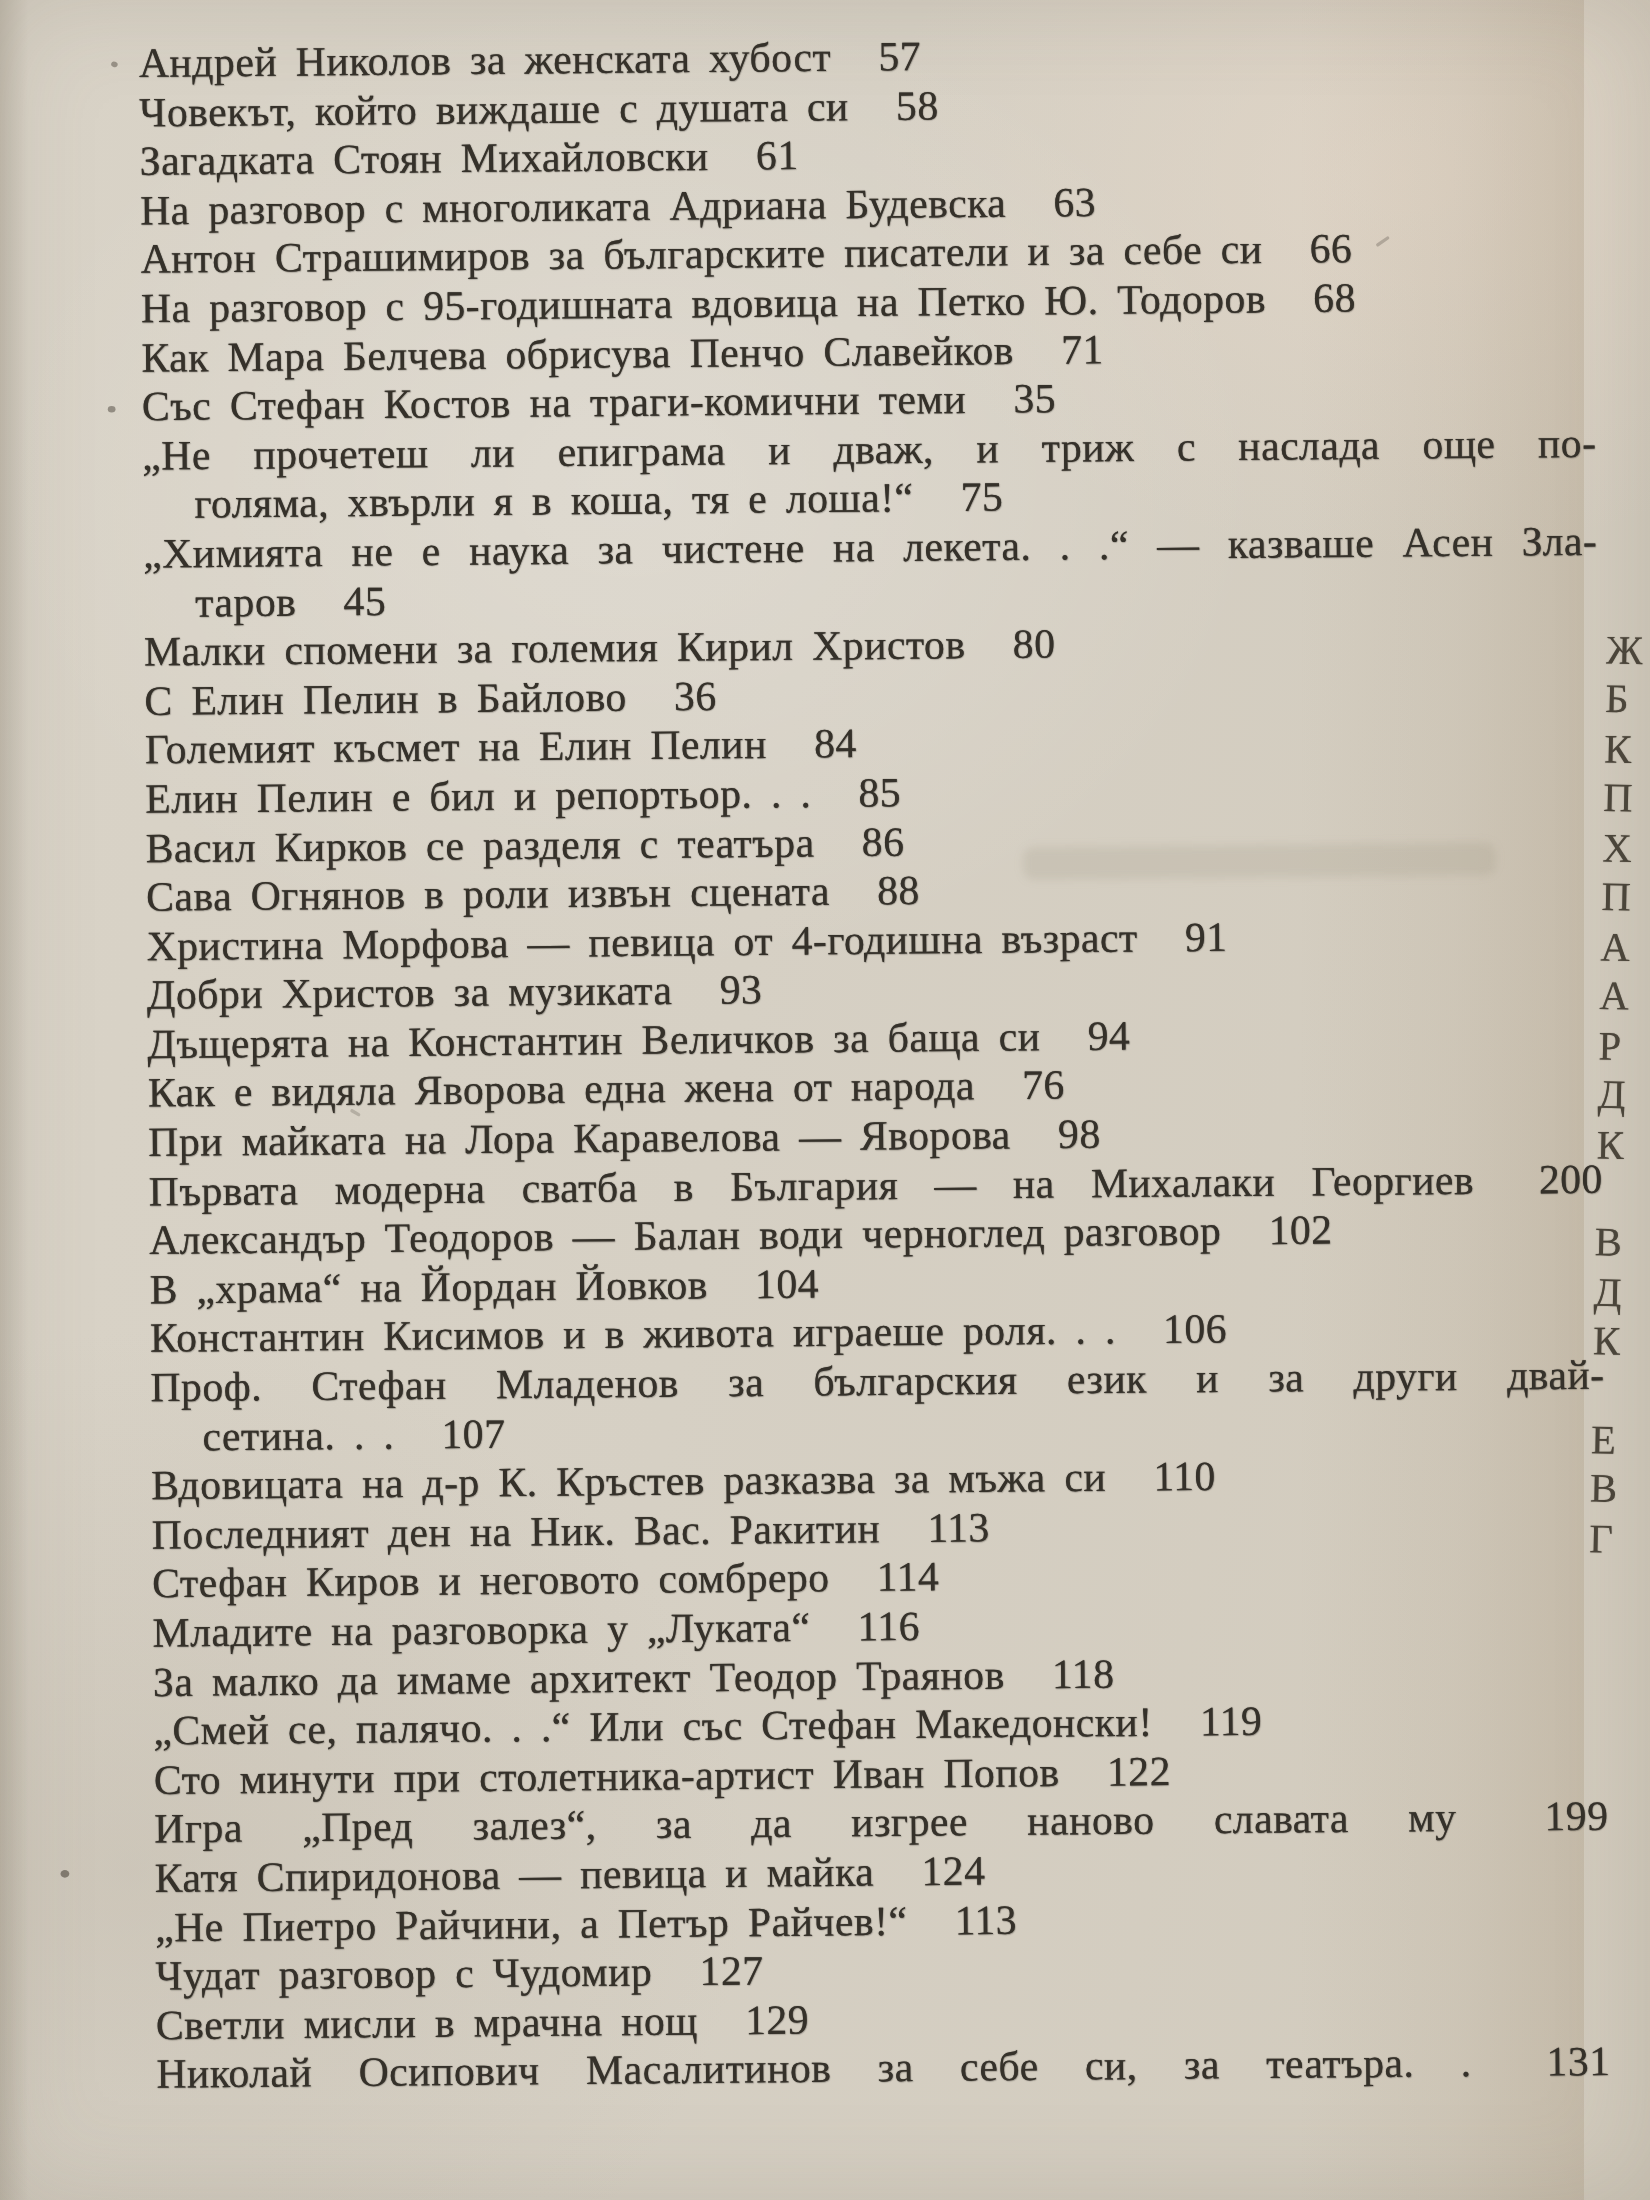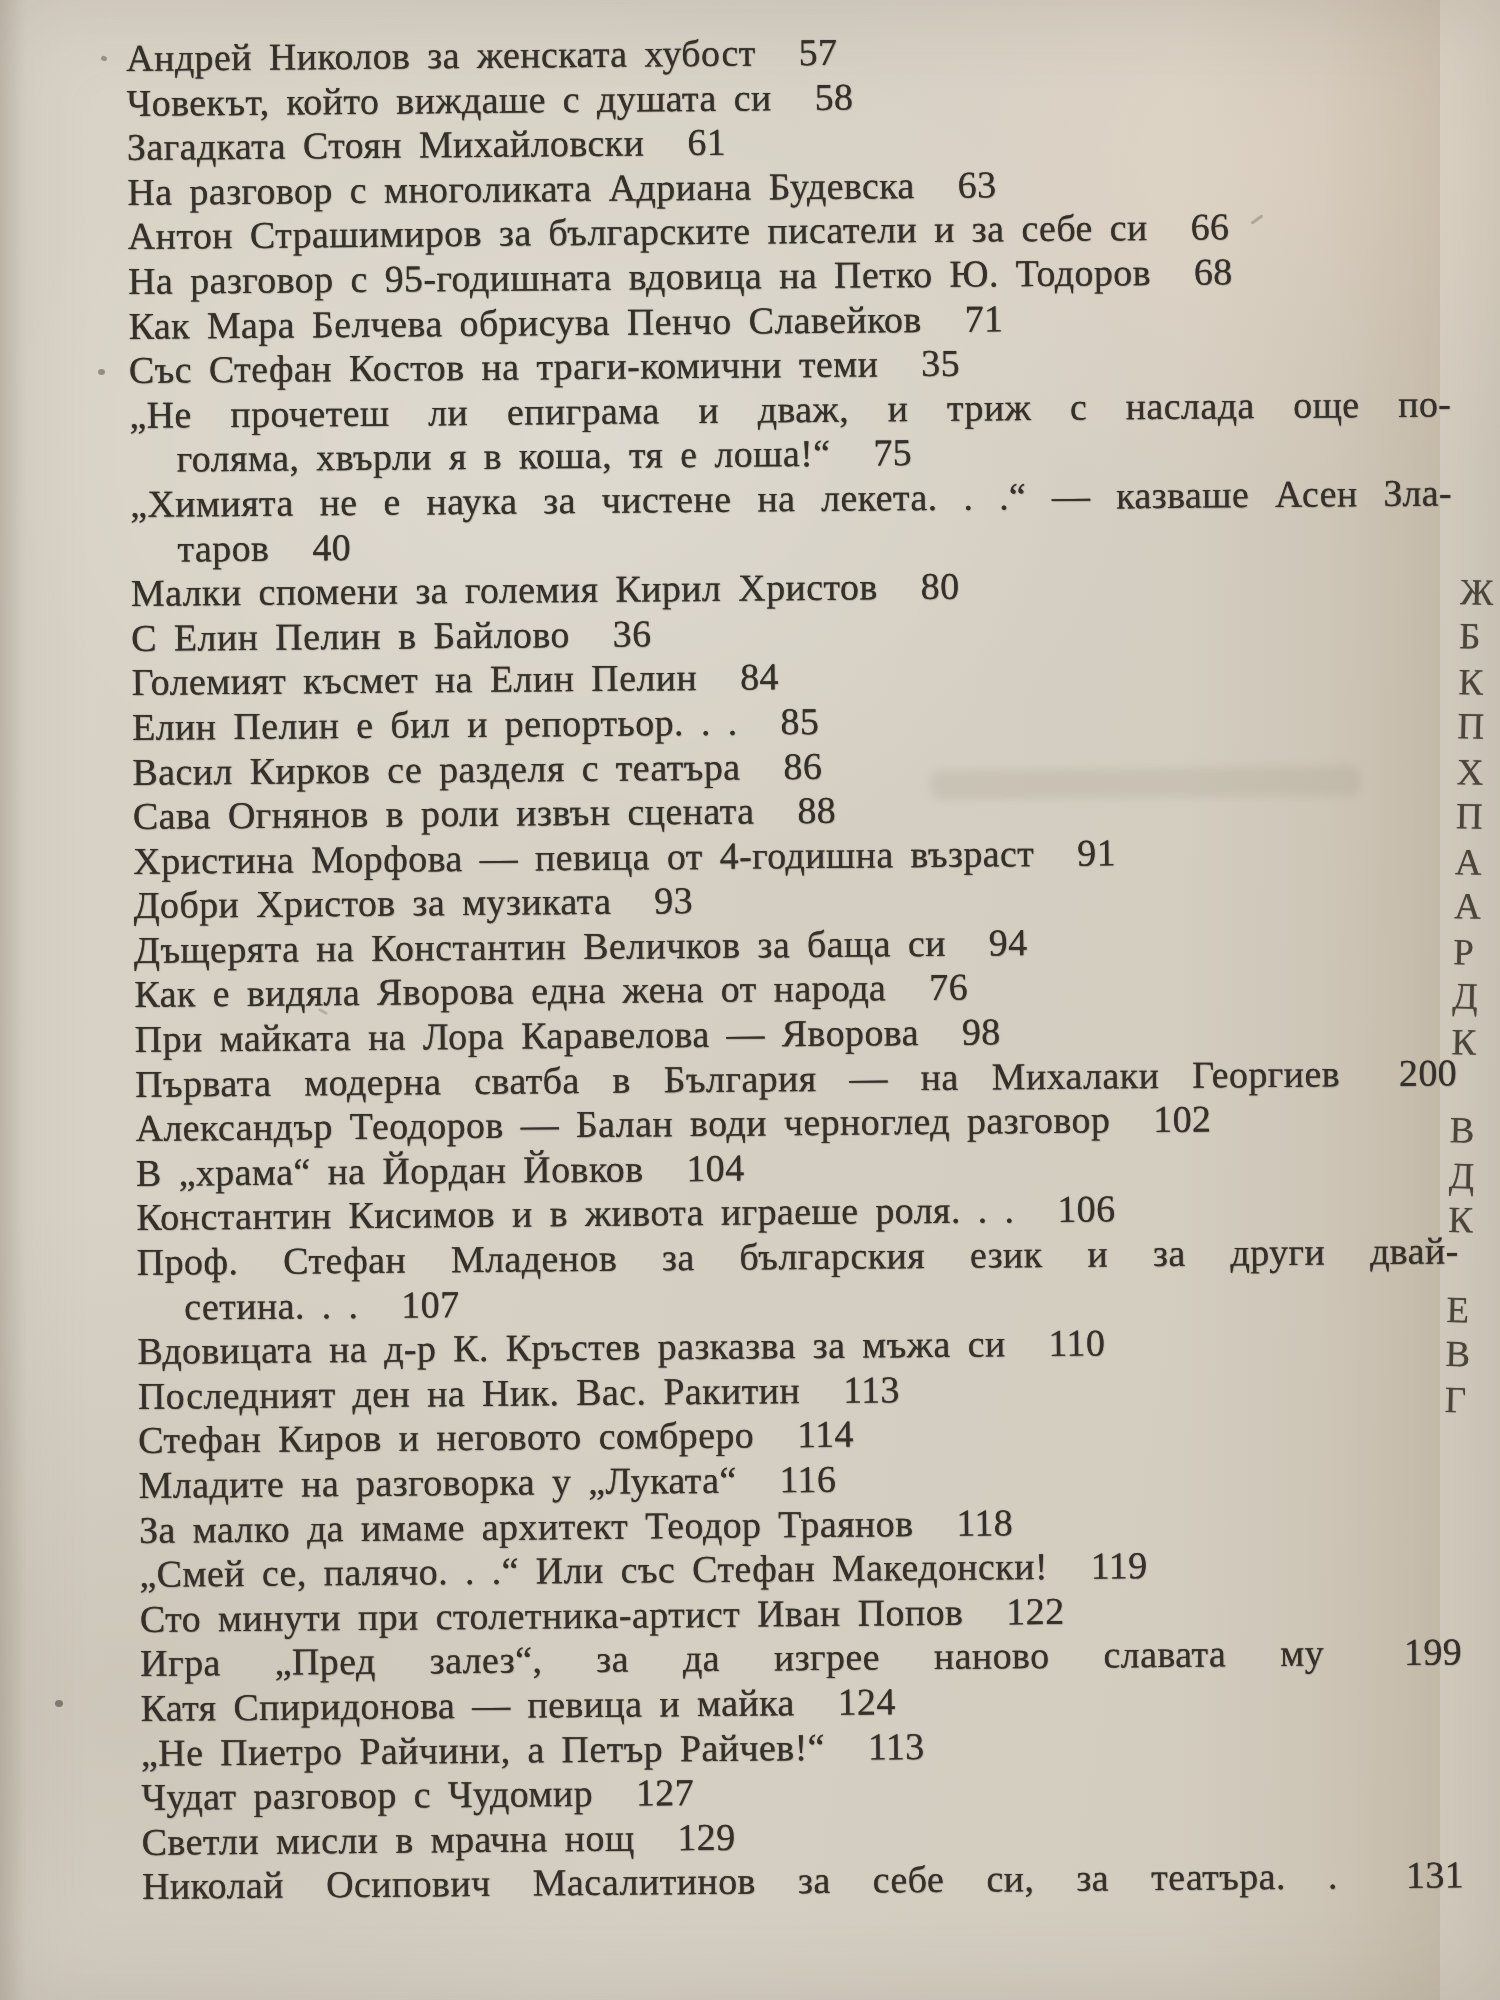--- a/index.html
+++ b/index.html
@@ -85,21 +85,21 @@
       <div class="line"><span>Човекът, който виждаше с душата си</span> <span class="pg">58</span></div>
       <div class="line"><span>Загадката Стоян Михайловски</span> <span class="pg">61</span></div>
       <div class="line"><span>На разговор с многоликата Адриана Будевска</span> <span class="pg">63</span></div>
       <div class="line"><span>Антон Страшимиров за българските писатели и за себе си</span> <span class="pg">66</span></div>
       <div class="line"><span>На разговор с 95-годишната вдовица на Петко Ю. Тодоров</span> <span class="pg">68</span></div>
       <div class="line"><span>Как Мара Белчева обрисува Пенчо Славейков</span> <span class="pg">71</span></div>
       <div class="line"><span>Със Стефан Костов на траги-комични теми</span> <span class="pg">35</span></div>
       <div class="line justify"><span>„Не прочетеш ли епиграма и дваж, и триж с наслада още по-</span></div>
       <div class="line indent"><span>голяма, хвърли я в коша, тя е лоша!“</span> <span class="pg">75</span></div>
       <div class="line justify"><span>„Химията не е наука за чистене на лекета. . .“ — казваше Асен Зла-</span></div>
-      <div class="line indent"><span>таров</span> <span class="pg">40</span></div>
+      <div class="line indent"><span>таров</span> <span class="pg">45</span></div>
       <div class="line"><span>Малки спомени за големия Кирил Христов</span> <span class="pg">80</span></div>
       <div class="line"><span>С Елин Пелин в Байлово</span> <span class="pg">36</span></div>
       <div class="line"><span>Големият късмет на Елин Пелин</span> <span class="pg">84</span></div>
       <div class="line"><span>Елин Пелин е бил и репортьор. . .</span> <span class="pg">85</span></div>
       <div class="line"><span>Васил Кирков се разделя с театъра</span> <span class="pg">86</span></div>
       <div class="line"><span>Сава Огнянов в роли извън сцената</span> <span class="pg">88</span></div>
       <div class="line"><span>Христина Морфова — певица от 4-годишна възраст</span> <span class="pg">91</span></div>
       <div class="line"><span>Добри Христов за музиката</span> <span class="pg">93</span></div>
       <div class="line"><span>Дъщерята на Константин Величков за баща си</span> <span class="pg">94</span></div>
       <div class="line"><span>Как е видяла Яворова една жена от народа</span> <span class="pg">76</span></div>

